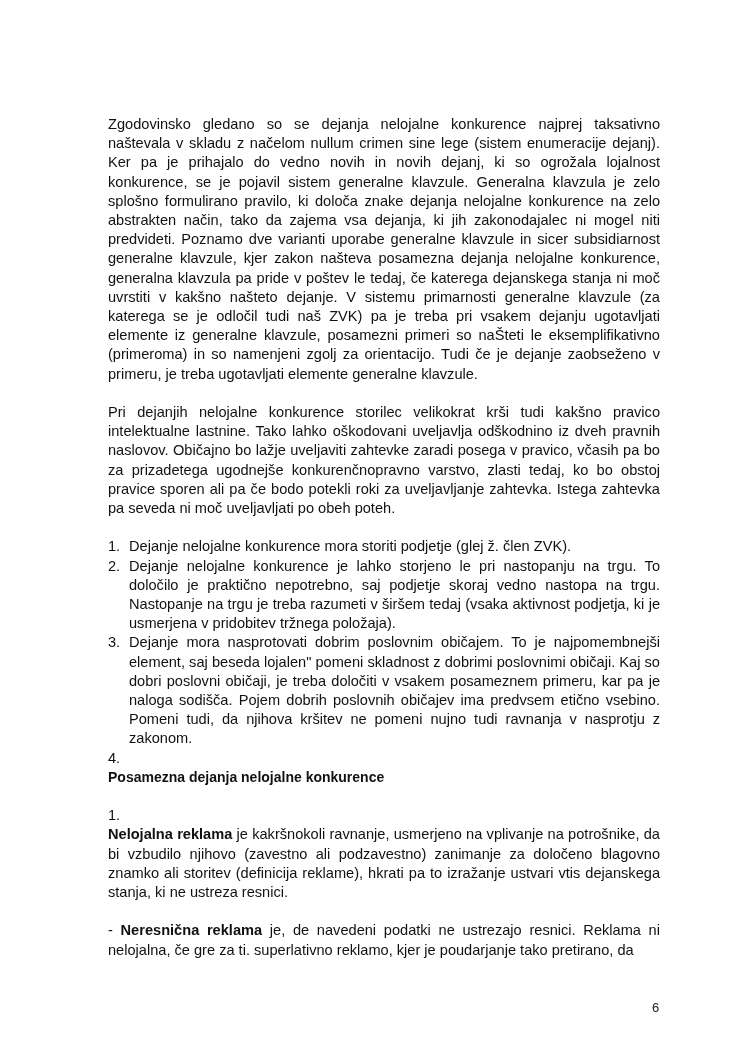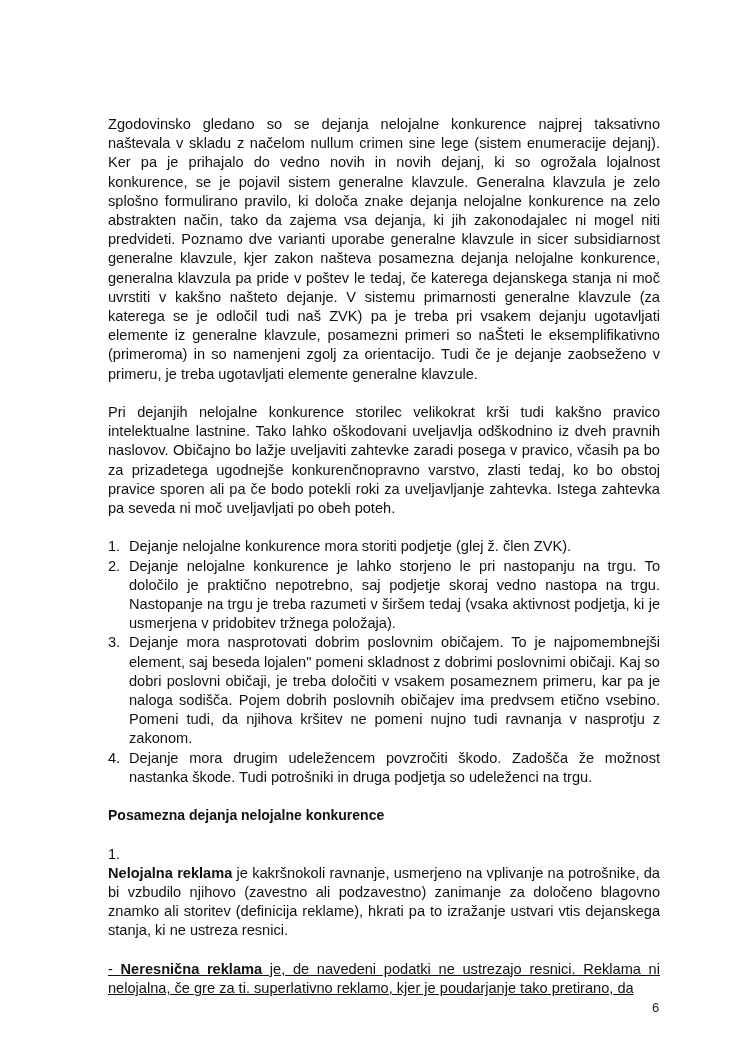--- a/index.html
+++ b/index.html
@@ -1,21 +1,21 @@
 <!DOCTYPE html>
 <html><head>
 <meta charset="utf-8">
 <style>
   html, body { margin: 0; padding: 0; background: #ffffff; }
   body { width: 750px; height: 1061px; position: relative; overflow: hidden;
          font-family: "Liberation Sans", sans-serif; color: #111111; }
   .page { position: absolute; left: 108px; top: 115px; width: 552px;
           font-size: 14.6px; line-height: 19.2px; }
   .page p { margin: 0 0 19.2px 0; text-align: justify; }
-  .page p.last-tight { margin-bottom: 12px; text-decoration: underline; }
+  .page p.last-tight { margin-bottom: 12px; }
   ol.criteria { margin: 0 0 19.2px 0; padding: 0; list-style: none; }
   ol.criteria li { position: relative; padding-left: 21px; text-align: justify; }
   ol.criteria li .num { position: absolute; left: 0; top: 0; }
   h2.section { font-size: 14px; line-height: 19.2px; font-weight: bold; margin: 0 0 19.2px 0; }
   .no-margin { margin: 0 !important; }
   b { font-weight: bold; }
   .page-number { position: absolute; left: 652px; top: 1000px; font-size: 13px; color: #222; }
 </style>
 </head>
 <body>
@@ -32,21 +32,20 @@
     <li>
       <span class="num">2.</span>
       <span>Dejanje nelojalne konkurence je lahko storjeno le pri nastopanju na trgu. To določilo je praktično nepotrebno, saj podjetje skoraj vedno nastopa na trgu. Nastopanje na trgu je treba razumeti v širšem tedaj (vsaka aktivnost podjetja, ki je usmerjena v pridobitev tržnega položaja).</span>
     </li>
     <li>
       <span class="num">3.</span>
       <span>Dejanje mora nasprotovati dobrim poslovnim običajem. To je najpomembnejši element, saj beseda lojalen" pomeni skladnost z dobrimi poslovnimi običaji. Kaj so dobri poslovni običaji, je treba določiti v vsakem posameznem primeru, kar pa je naloga sodišča. Pojem dobrih poslovnih običajev ima predvsem etično vsebino. Pomeni tudi, da njihova kršitev ne pomeni nujno tudi ravnanja v nasprotju z zakonom.</span>
     </li>
     <li>
       <span class="num">4.</span>
-      <span>Dejanje mora drugim udeležencem povzročiti škodo. Zadošča že možnost nastanka škode. Tudi potrošniki in druga podjetja so udeleženci  na trgu.</span>
     </li>
   </ol>
 
   <h2 class="section">Posamezna dejanja nelojalne konkurence</h2>
 
   <p class="no-margin">1.</p>
   <p><b>Nelojalna reklama</b><span> je kakršnokoli ravnanje, usmerjeno na vplivanje na potrošnike, da bi vzbudilo njihovo (zavestno ali podzavestno) zanimanje za določeno blagovno znamko ali storitev (definicija reklame), hkrati pa to izražanje ustvari vtis dejanskega stanja, ki ne ustreza resnici.</span></p>
 
   <p class="last-tight"><span>- </span><b>Neresnična reklama</b><span> je, de navedeni podatki ne ustrezajo resnici. Reklama ni nelojalna, če gre za ti. superlativno reklamo, kjer je poudarjanje tako pretirano, da</span></p>
 </div>

